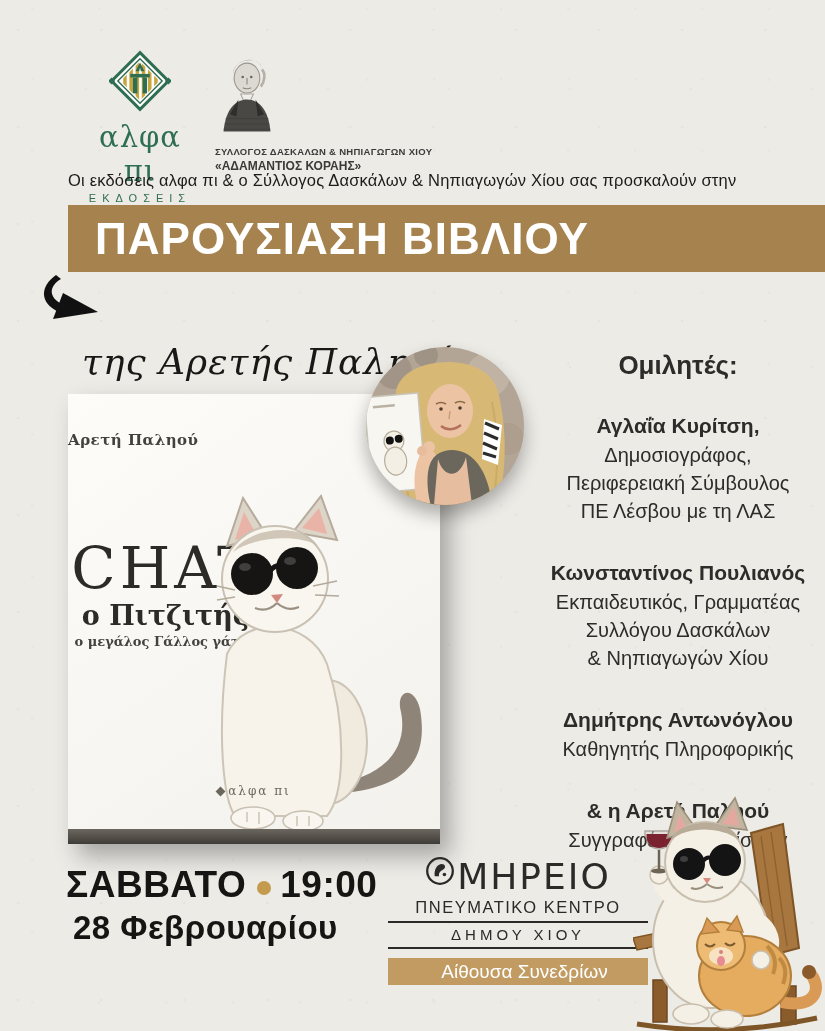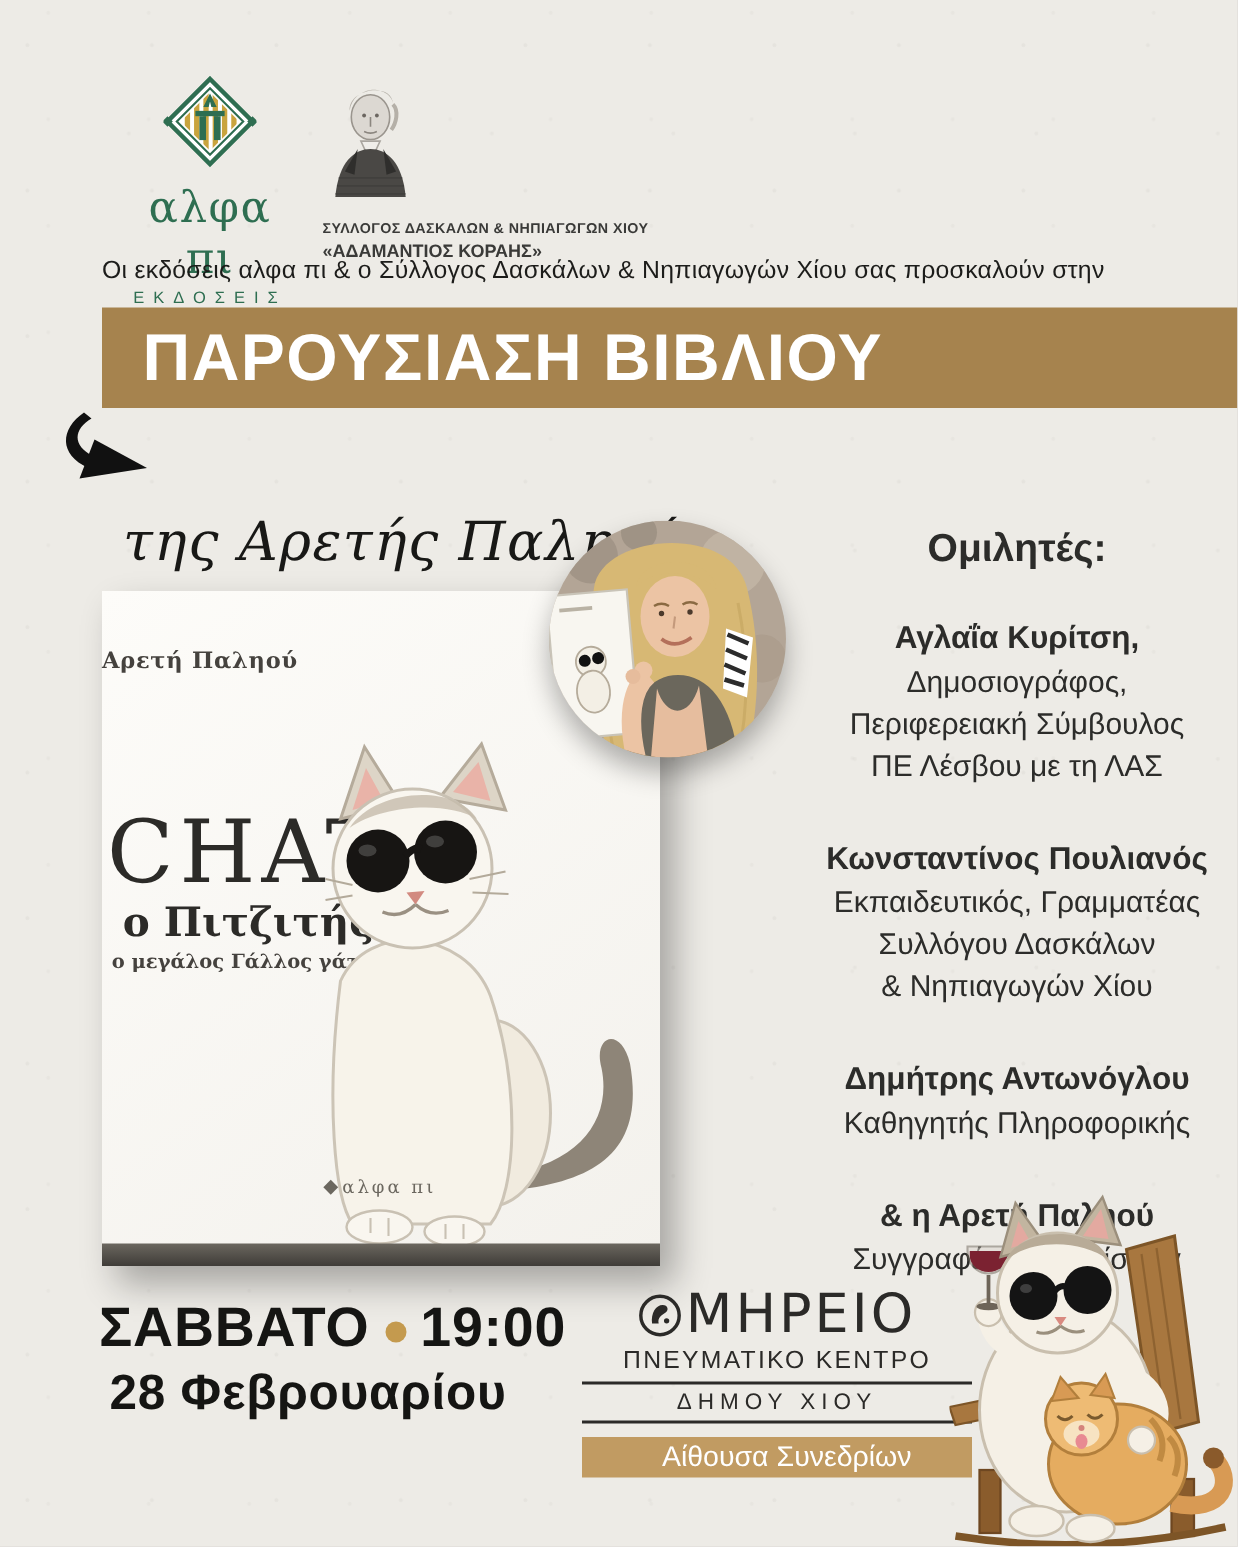--- a/index.html
+++ b/index.html
@@ -53,21 +53,21 @@
   .sp-name{font-size:21px;font-weight:bold;line-height:30px;}
   .sp-line{font-size:20px;line-height:28px;}
   
   .event{left:66px;top:864px;}
   .event-row{display:flex;align-items:center;}
   .event-day,.event-time{font-size:37px;font-weight:800;letter-spacing:.5px;color:#151513;}
   .event-dot{width:14px;height:14px;border-radius:50%;background:#c49a4e;margin:6px 9px 0 11px;}
   .event-date{font-size:33px;font-weight:800;color:#151513;margin:3px 0 0 7px;letter-spacing:.5px;}
   
   .venue{left:388px;top:856px;width:260px;text-align:center;color:#2b2a28;}
-  .venue-row{display:flex;align-items:center;justify-content:center;}
+  .venue-row{display:flex;justify-content:center;}
   .venue-word{font-size:36px;letter-spacing:2px;margin-left:2px;color:#2b2a28;font-family:"DejaVu Sans",sans-serif;}
   .venue-l1{font-size:16.5px;letter-spacing:1.5px;padding-bottom:4px;border-bottom:2px solid #2b2a28;margin-top:1px;}
   .venue-l2{font-size:15px;letter-spacing:4px;padding:3px 0 4px 0;border-bottom:2px solid #2b2a28;}
   .room-bar{margin-top:9px;height:27px;background:#c19b62;color:#fff;font-size:19px;line-height:27px;
             text-align:center;padding-left:13px;}
   .cats{left:633px;top:788px;z-index:4;}
   .arrow{left:36px;top:274px;}
 </style>
 </head>
 <body>

